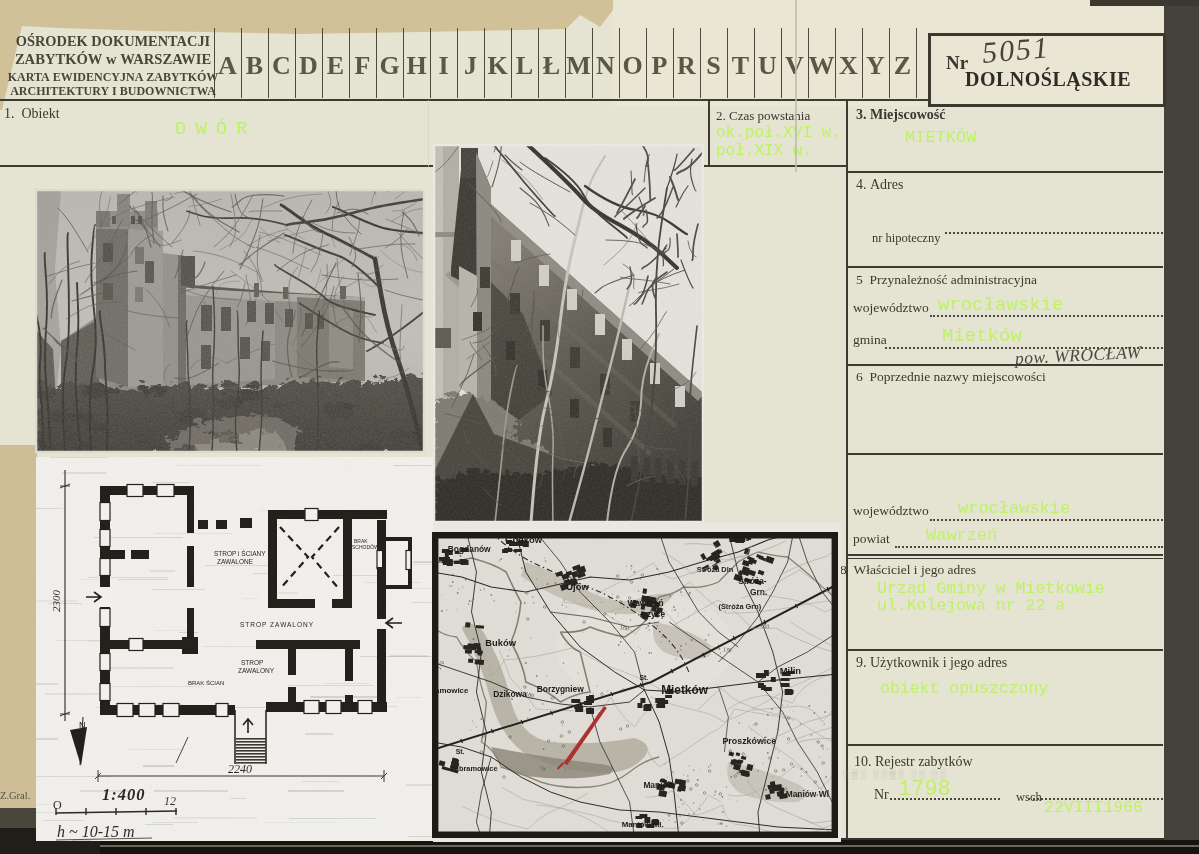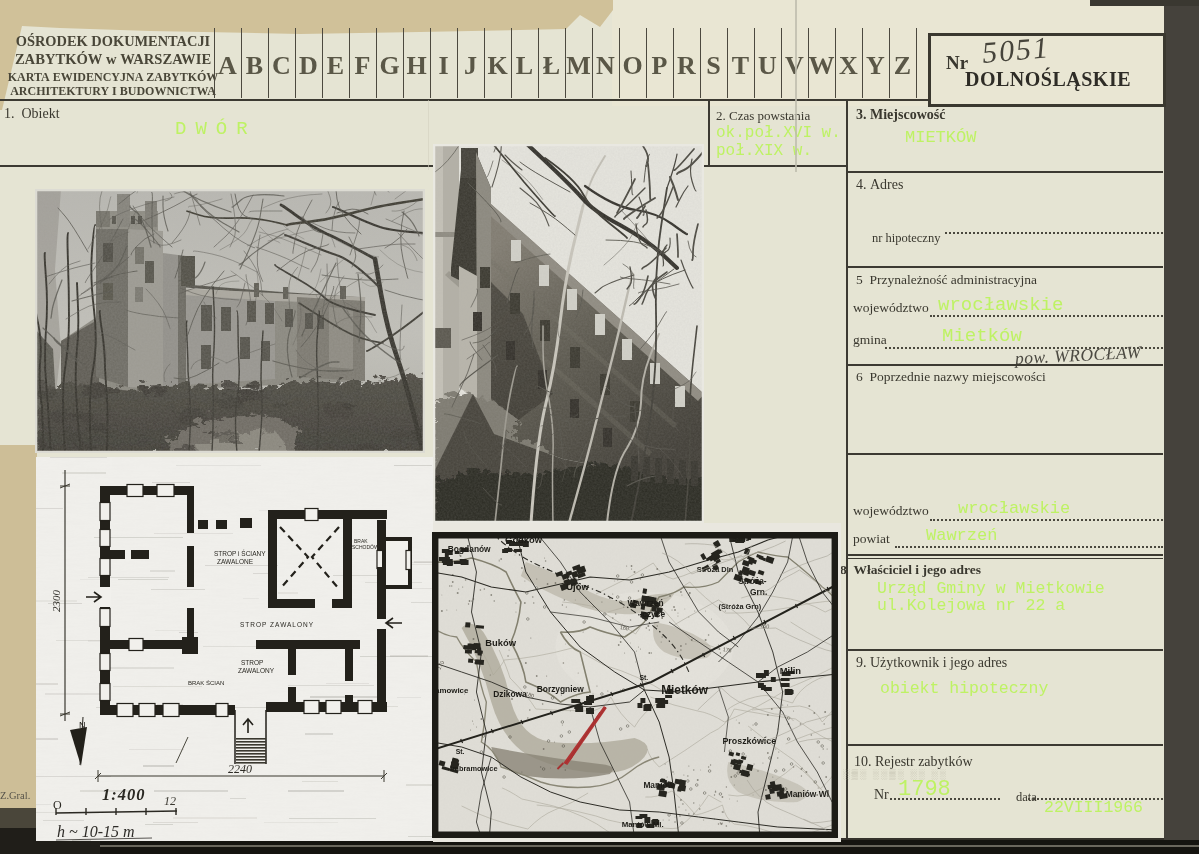--- a/index.html
+++ b/index.html
@@ -142,33 +142,33 @@
 
   <div class="abs ser" style="left:853px;top:503px;font-size:13.5px;">województwo</div>
   <div class="abs mono" style="left:958px;top:499px;font-size:17px;">wrocławskie</div>
   <div class="dots" style="left:930px;top:518px;width:233px;"></div>
   <div class="abs ser" style="left:853px;top:531px;font-size:13.5px;">powiat</div>
   <div class="abs mono" style="left:926px;top:526px;font-size:17px;">Wawrzeń</div>
   <div class="dots" style="left:895px;top:545px;width:268px;"></div>
   <div class="hline" style="left:846px;top:554px;width:317px;"></div>
   <div class="hline" style="left:846px;top:558px;width:317px;height:1px;"></div>
 
-  <div class="abs ser" style="left:840px;top:562px;font-size:13.5px;font-weight:bold;">8&nbsp;&nbsp;Właściciel&nbsp;i&nbsp;jego&nbsp;adres</div>
+  <div class="abs ser" style="left:840px;top:562px;font-size:13.5px;">8&nbsp;&nbsp;Właściciel&nbsp;i&nbsp;jego&nbsp;adres</div>
   <div class="abs mono" style="left:877px;top:580px;font-size:16.5px;line-height:17px;">Urząd Gminy w Mietkowie<br>ul.Kolejowa nr 22 a</div>
   <div class="hline" style="left:846px;top:649px;width:317px;"></div>
 
   <div class="abs ser" style="left:856px;top:655px;font-size:14px;">9.&nbsp;Użytkownik&nbsp;i&nbsp;jego&nbsp;adres</div>
-  <div class="abs mono" style="left:880px;top:679px;font-size:16.5px;">obiekt hipoteczny</div>
+  <div class="abs mono" style="left:880px;top:679px;font-size:16.5px;">obiekt opuszczony</div>
   <div class="hline" style="left:846px;top:744px;width:317px;"></div>
 
   <div class="abs ser" style="left:854px;top:754px;font-size:14px;">10.&nbsp;Rejestr&nbsp;zabytków</div>
   <div class="abs ser" style="left:874px;top:787px;font-size:14px;">Nr</div>
   <div class="abs mono" style="left:898px;top:777px;font-size:22px;">1798</div>
   <div class="dots" style="left:890px;top:797px;width:110px;"></div>
-  <div class="abs ser" style="left:1016px;top:790px;font-size:12.5px;">data</div>
+  <div class="abs ser" style="left:1016px;top:790px;font-size:12.5px;">wsch</div>
   <div class="abs mono" style="left:1044px;top:798px;font-size:16.5px;">22VIII1966</div>
   <div class="dots" style="left:1028px;top:797px;width:135px;"></div>
 
   <svg class="abs" style="left:35px;top:189px;" width="390" height="264" viewBox="0 0 390 264" id="ph1">
 <defs>
 <linearGradient id="sky1" x1="0" y1="0" x2="0" y2="1">
 <stop offset="0" stop-color="#b9b8b2"></stop>
           <stop offset="0.55" stop-color="#c2c1ba"></stop>
           <stop offset="1" stop-color="#b3b2aa"></stop>
 </linearGradient>

